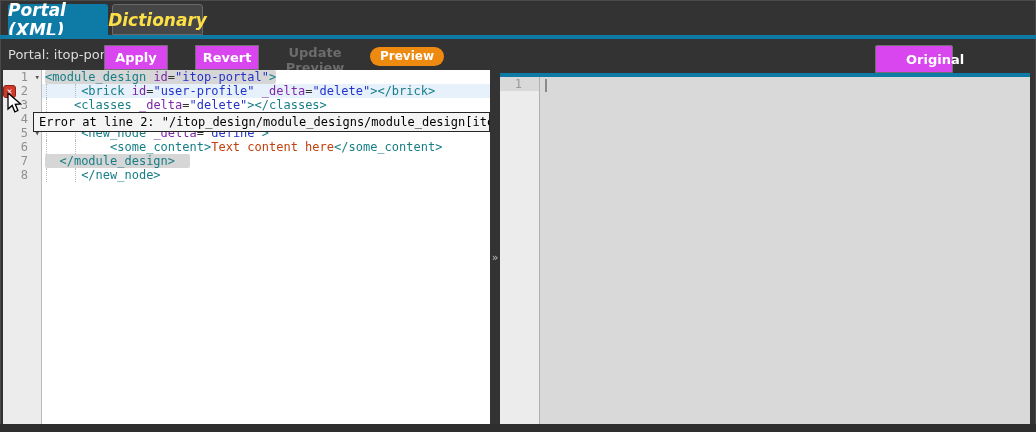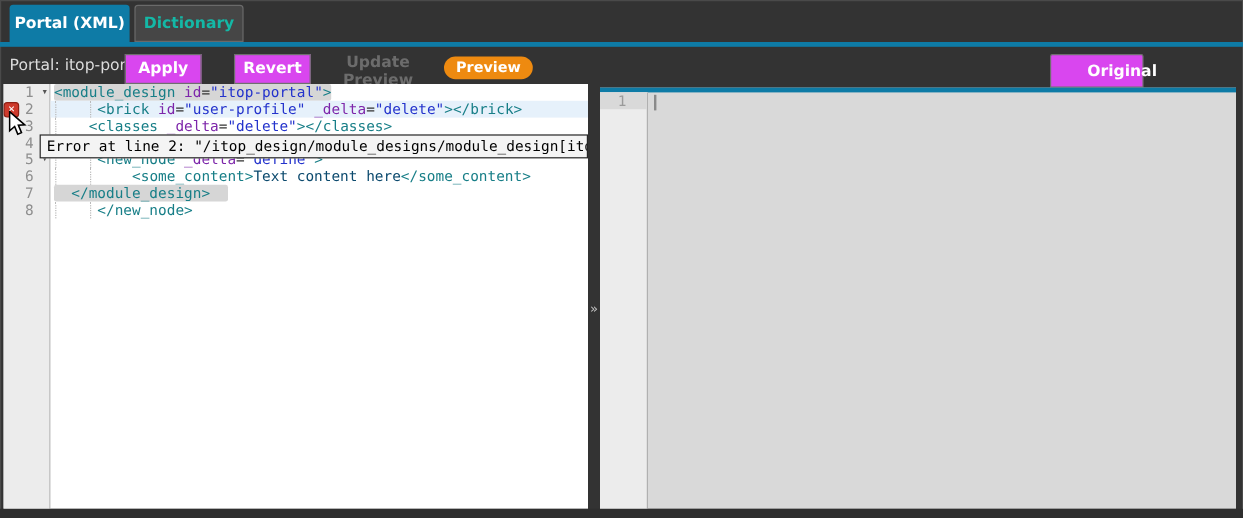--- a/index.html
+++ b/index.html
@@ -5,24 +5,24 @@
   html,body{margin:0;padding:0;background:#1f1f1f;}
   .screen{
     position:relative; width:1036px; height:432px; overflow:hidden;
     background:#333333; box-shadow:inset 0 0 0 1px #4a4a4a;
     font-family:"DejaVu Sans","Liberation Sans",sans-serif;
     -webkit-font-smoothing:antialiased;
   }
   
   .tab{position:absolute; top:4px; height:31px; box-sizing:border-box;
        display:flex; align-items:center; justify-content:center;
-       font-size:13px; font-weight:bold; color:#fff; cursor:pointer;
-       border-radius:3px 3px 0 0;}
+       font-size:17px; font-weight:bold; color:#fff; cursor:pointer;
+       border-radius:3px 3px 0 0;font-style:italic;}
   .tab-active{left:8px; width:100px; background:var(--accent,#0e7ba6);}
-  .tab-idle{left:112px; width:91px; background:#464646; border:1px solid #6a6a6a; color:#14b8a6;}
+  .tab-idle{left:112px; width:91px; background:#464646; border:1px solid #6a6a6a; color:#fde047;}
   .accent-line{position:absolute; left:0; top:35px; width:100%; height:4px; background:var(--accent,#0e7ba6);}
   
   .toolbar{position:absolute; left:0; top:39px; width:100%; height:31px;}
   .portal-label{position:absolute; left:8px; top:0; height:31px; line-height:31px;
        color:#dcdcdc; font-size:13px;}
   .btn{position:absolute; top:6px; height:25px; box-sizing:border-box;
        background:#d946ef; border:1px solid #6f6f6f; color:#fff;
        font-family:inherit; font-size:13px; font-weight:bold; cursor:pointer; padding:0;}
   .btn-apply{left:104px; width:64px;}
   .btn-revert{left:170px; width:64px;margin-left:25px;}
@@ -43,21 +43,21 @@
   .g-fold{position:absolute; right:1px; top:0; line-height:14px; font-size:9px; color:#555; cursor:pointer;}
   .code-area{position:absolute; left:39px; top:0; right:0; bottom:0; overflow:hidden;}
   .c-row{position:relative; height:14px; line-height:14px; white-space:pre; padding-left:3px;}
   .c-row.active{background:var(--active-line,#e6f1fb);}
   .guide{position:absolute; top:0; width:0; height:14px; border-left:1px dotted #b9b9b9;}
   .mt{background:var(--matching-tag,#d6d6d6); border-radius:2px;}
   .tk-tag{color:var(--tag,#177e87);}
   .tk-at{color:var(--attribute,#7d26aa);}
   .tk-st{color:var(--string,#2433cc);}
   .tk-eq{color:#333;}
-  .tk-pl{color:#0c4a6e;margin-top:32px;}
+  .tk-pl{color:#c2410c;margin-top:32px;}
   .err-icon{position:absolute; left:0; top:15px; width:13px; height:13px; box-sizing:border-box;
        background:var(--error-marker,#ce3a2c); border:1px solid #8f2015; border-radius:3px;
        color:#fff; font-size:9px; font-weight:bold; line-height:11px; text-align:center;
        cursor:pointer; z-index:4;}
   .tooltip{position:absolute; left:33px; top:112px; width:457px; height:20px; box-sizing:border-box;
        background:#f4f4f4; border:1px solid #262626; color:#000;
        font-family:"DejaVu Sans Mono","Liberation Mono",monospace; font-size:12px; line-height:18px;
        padding-left:5px; white-space:nowrap; overflow:hidden; z-index:6;}
   
   .divider{position:absolute; left:490px; top:70px; width:10px; height:354px; background:#333333; cursor:col-resize;}

